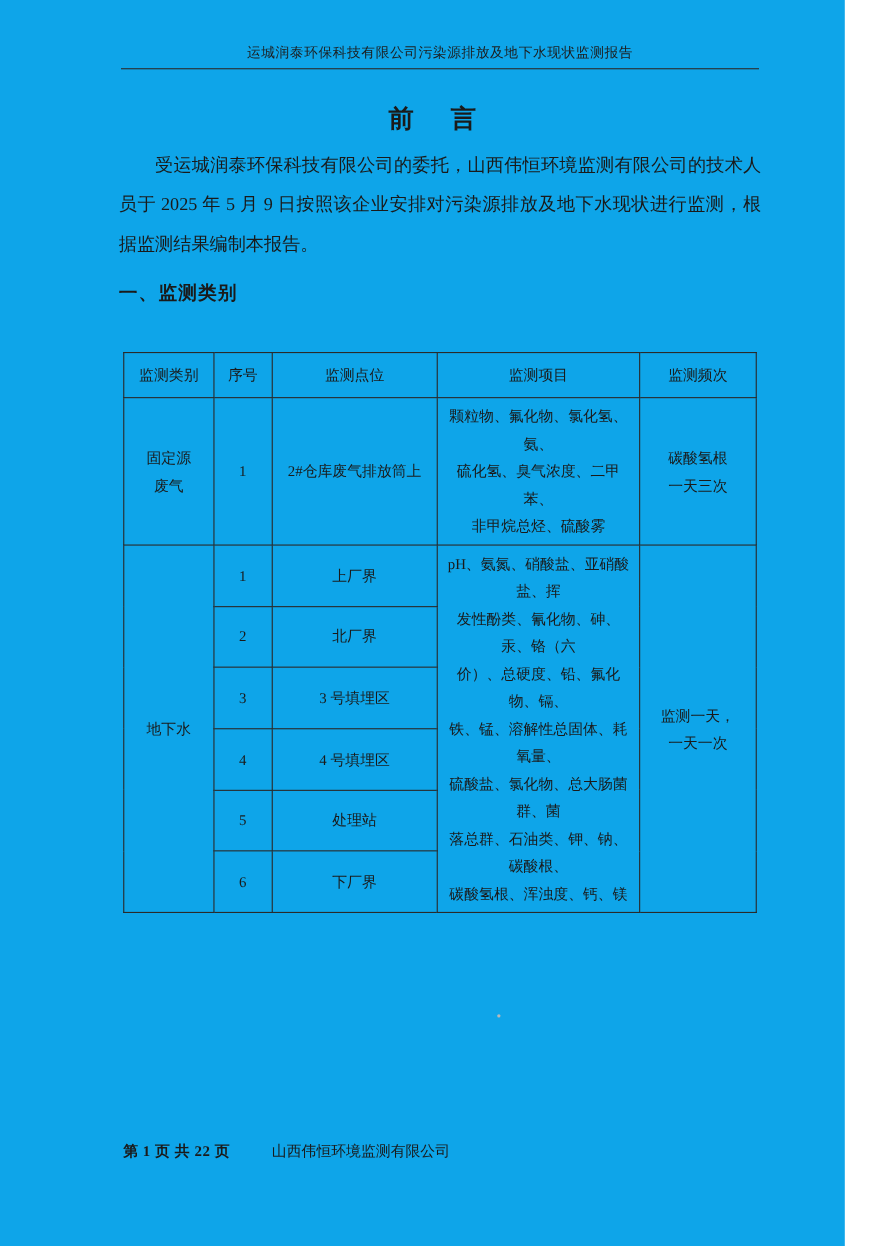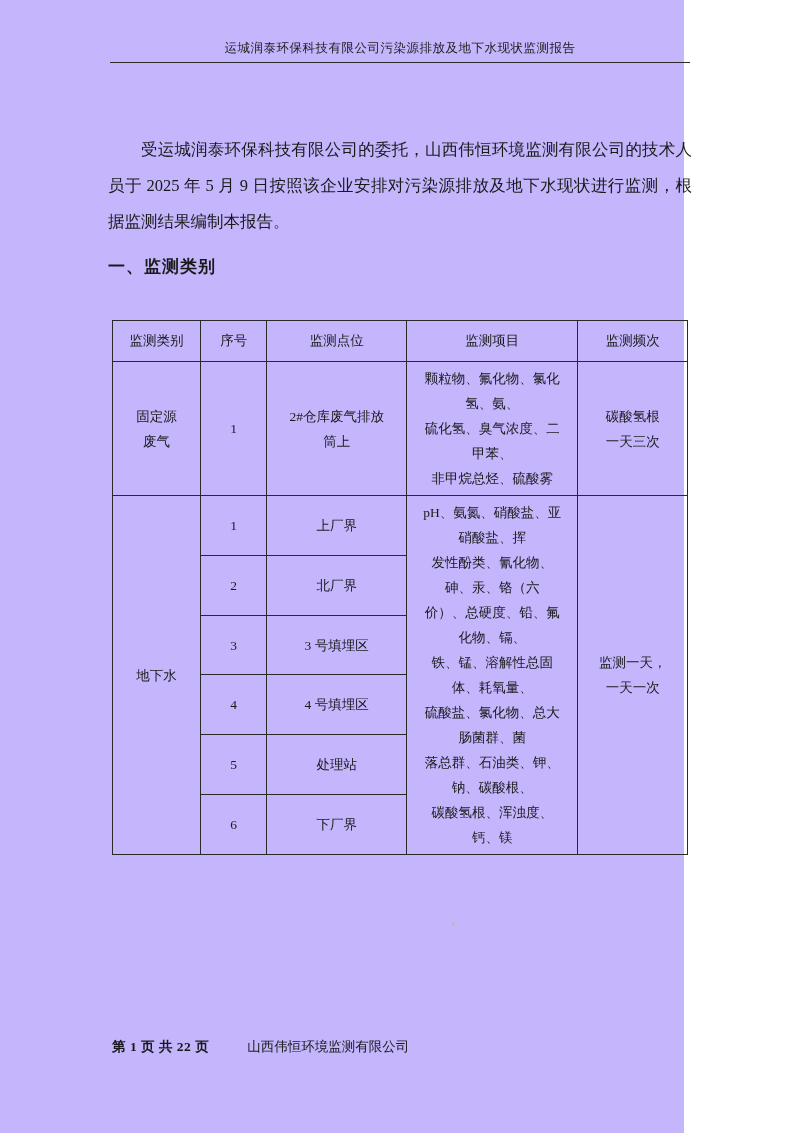--- a/index.html
+++ b/index.html
@@ -11,23 +11,23 @@
     width: 800px;
     height: 1133px;
     font-family: "Liberation Serif", "DejaVu Serif", serif;
     color: #1a1a1a;
     position: relative;
     overflow: hidden;
   }
   .page {
     position: absolute;
     left: 0; top: 0;
-    width: 684px;
+    width: 768px;
     height: 1133px;
-    background: #c4b5fd;
+    background: #0ea5e9;
   }
   
   .header {
     position: absolute;
     left: 110px;
     top: 40px;
     width: 580px;
     text-align: center;
     font-size: 12.5px;
     letter-spacing: 0.5px;
@@ -86,21 +86,21 @@
     left: 112px;
     top: 320px;
     width: 576px;
     border-collapse: collapse;
     font-size: 13.5px;
   }
   table.monitor td, table.monitor th {
     border: 1px solid #2a2a2a;
     text-align: center;
     vertical-align: middle;
-    padding: 4px 16px;
+    padding: 4px 6px;
     font-weight: normal;
     line-height: 25px;
   }
   table.monitor thead td {
     height: 32px;
     line-height: 20px;
   }
   td.col-cat { width: 78px; }
   td.col-no  { width: 44px; }
   td.col-pt  { width: 158px; }
@@ -134,20 +134,21 @@
     border-radius: 50%;
   }
 </style>
 </head>
 <body>
 
 <div class="page">
 
   <div class="header">运城润泰环保科技有限公司污染源排放及地下水现状监测报告</div>
 
+  <div class="doc-title">前 言</div>
 
   <div class="preface">受运城润泰环保科技有限公司的委托，山西伟恒环境监测有限公司的技术人员于 2025 年 5 月 9 日按照该企业安排对污染源排放及地下水现状进行监测，根据监测结果编制本报告。</div>
 
   <div class="section-heading">一、监测类别</div>
 
 
   <table class="monitor">
     <thead>
       <tr>
         <td class="col-cat">监测类别</td>

